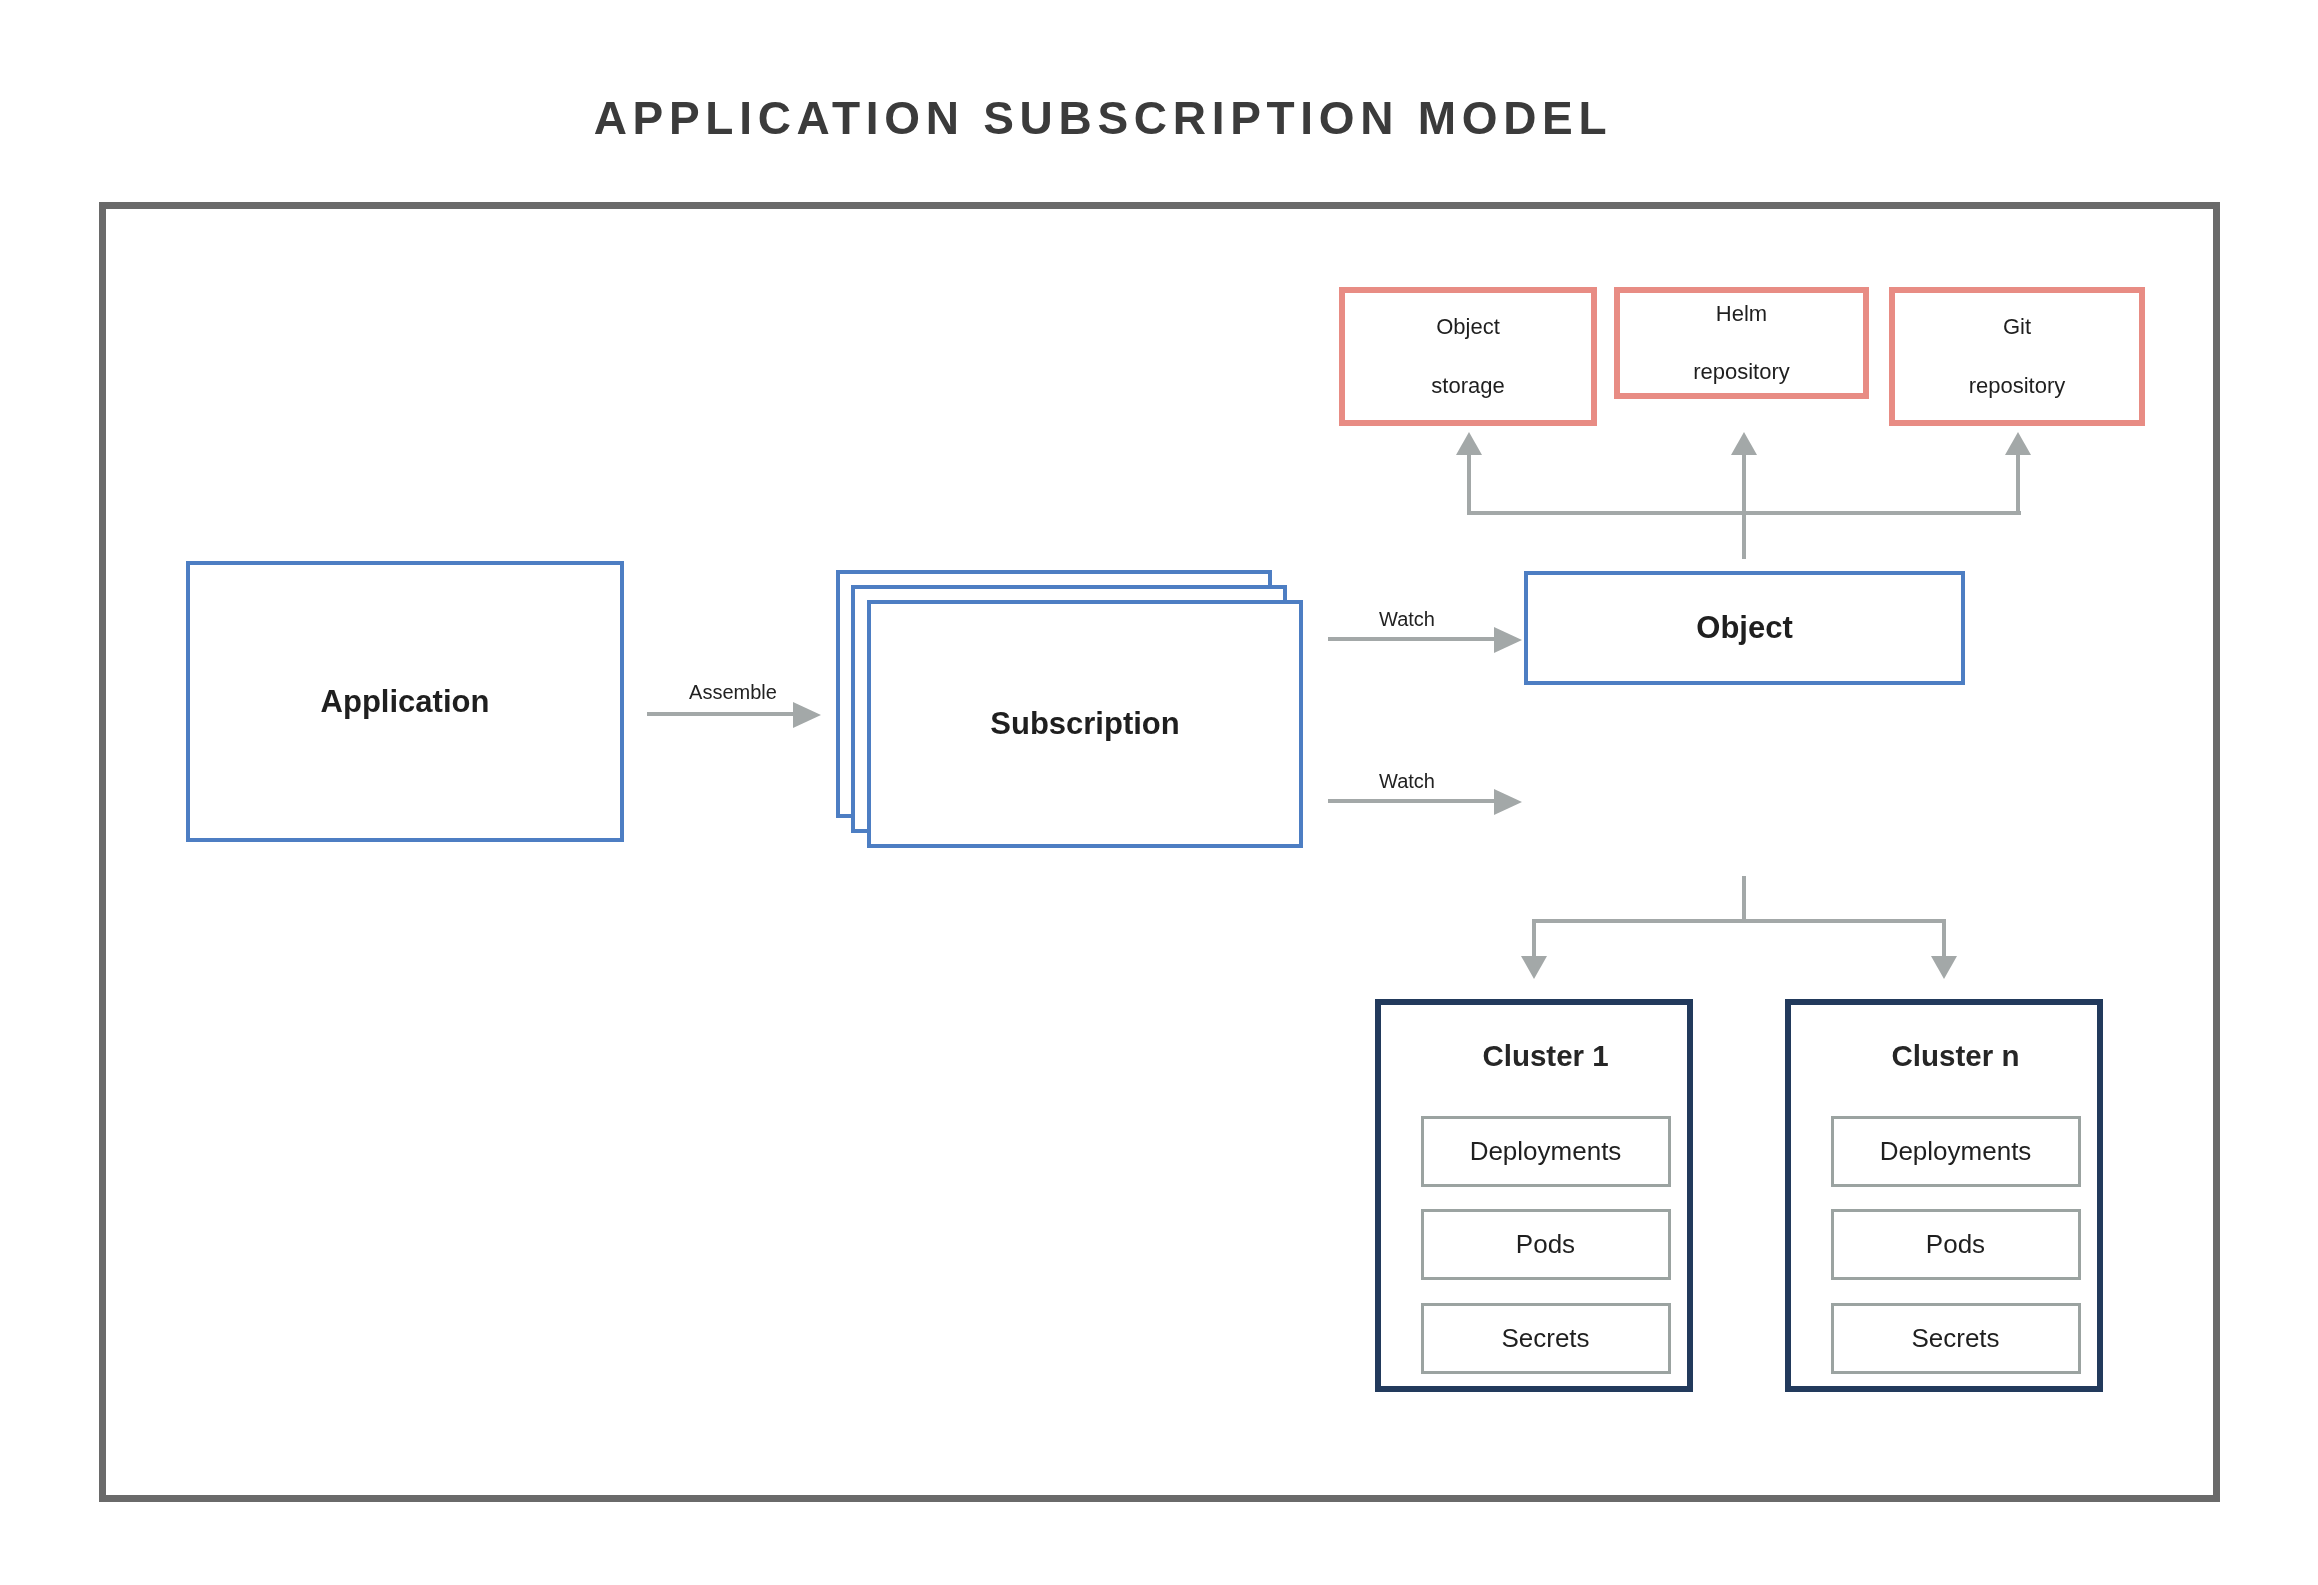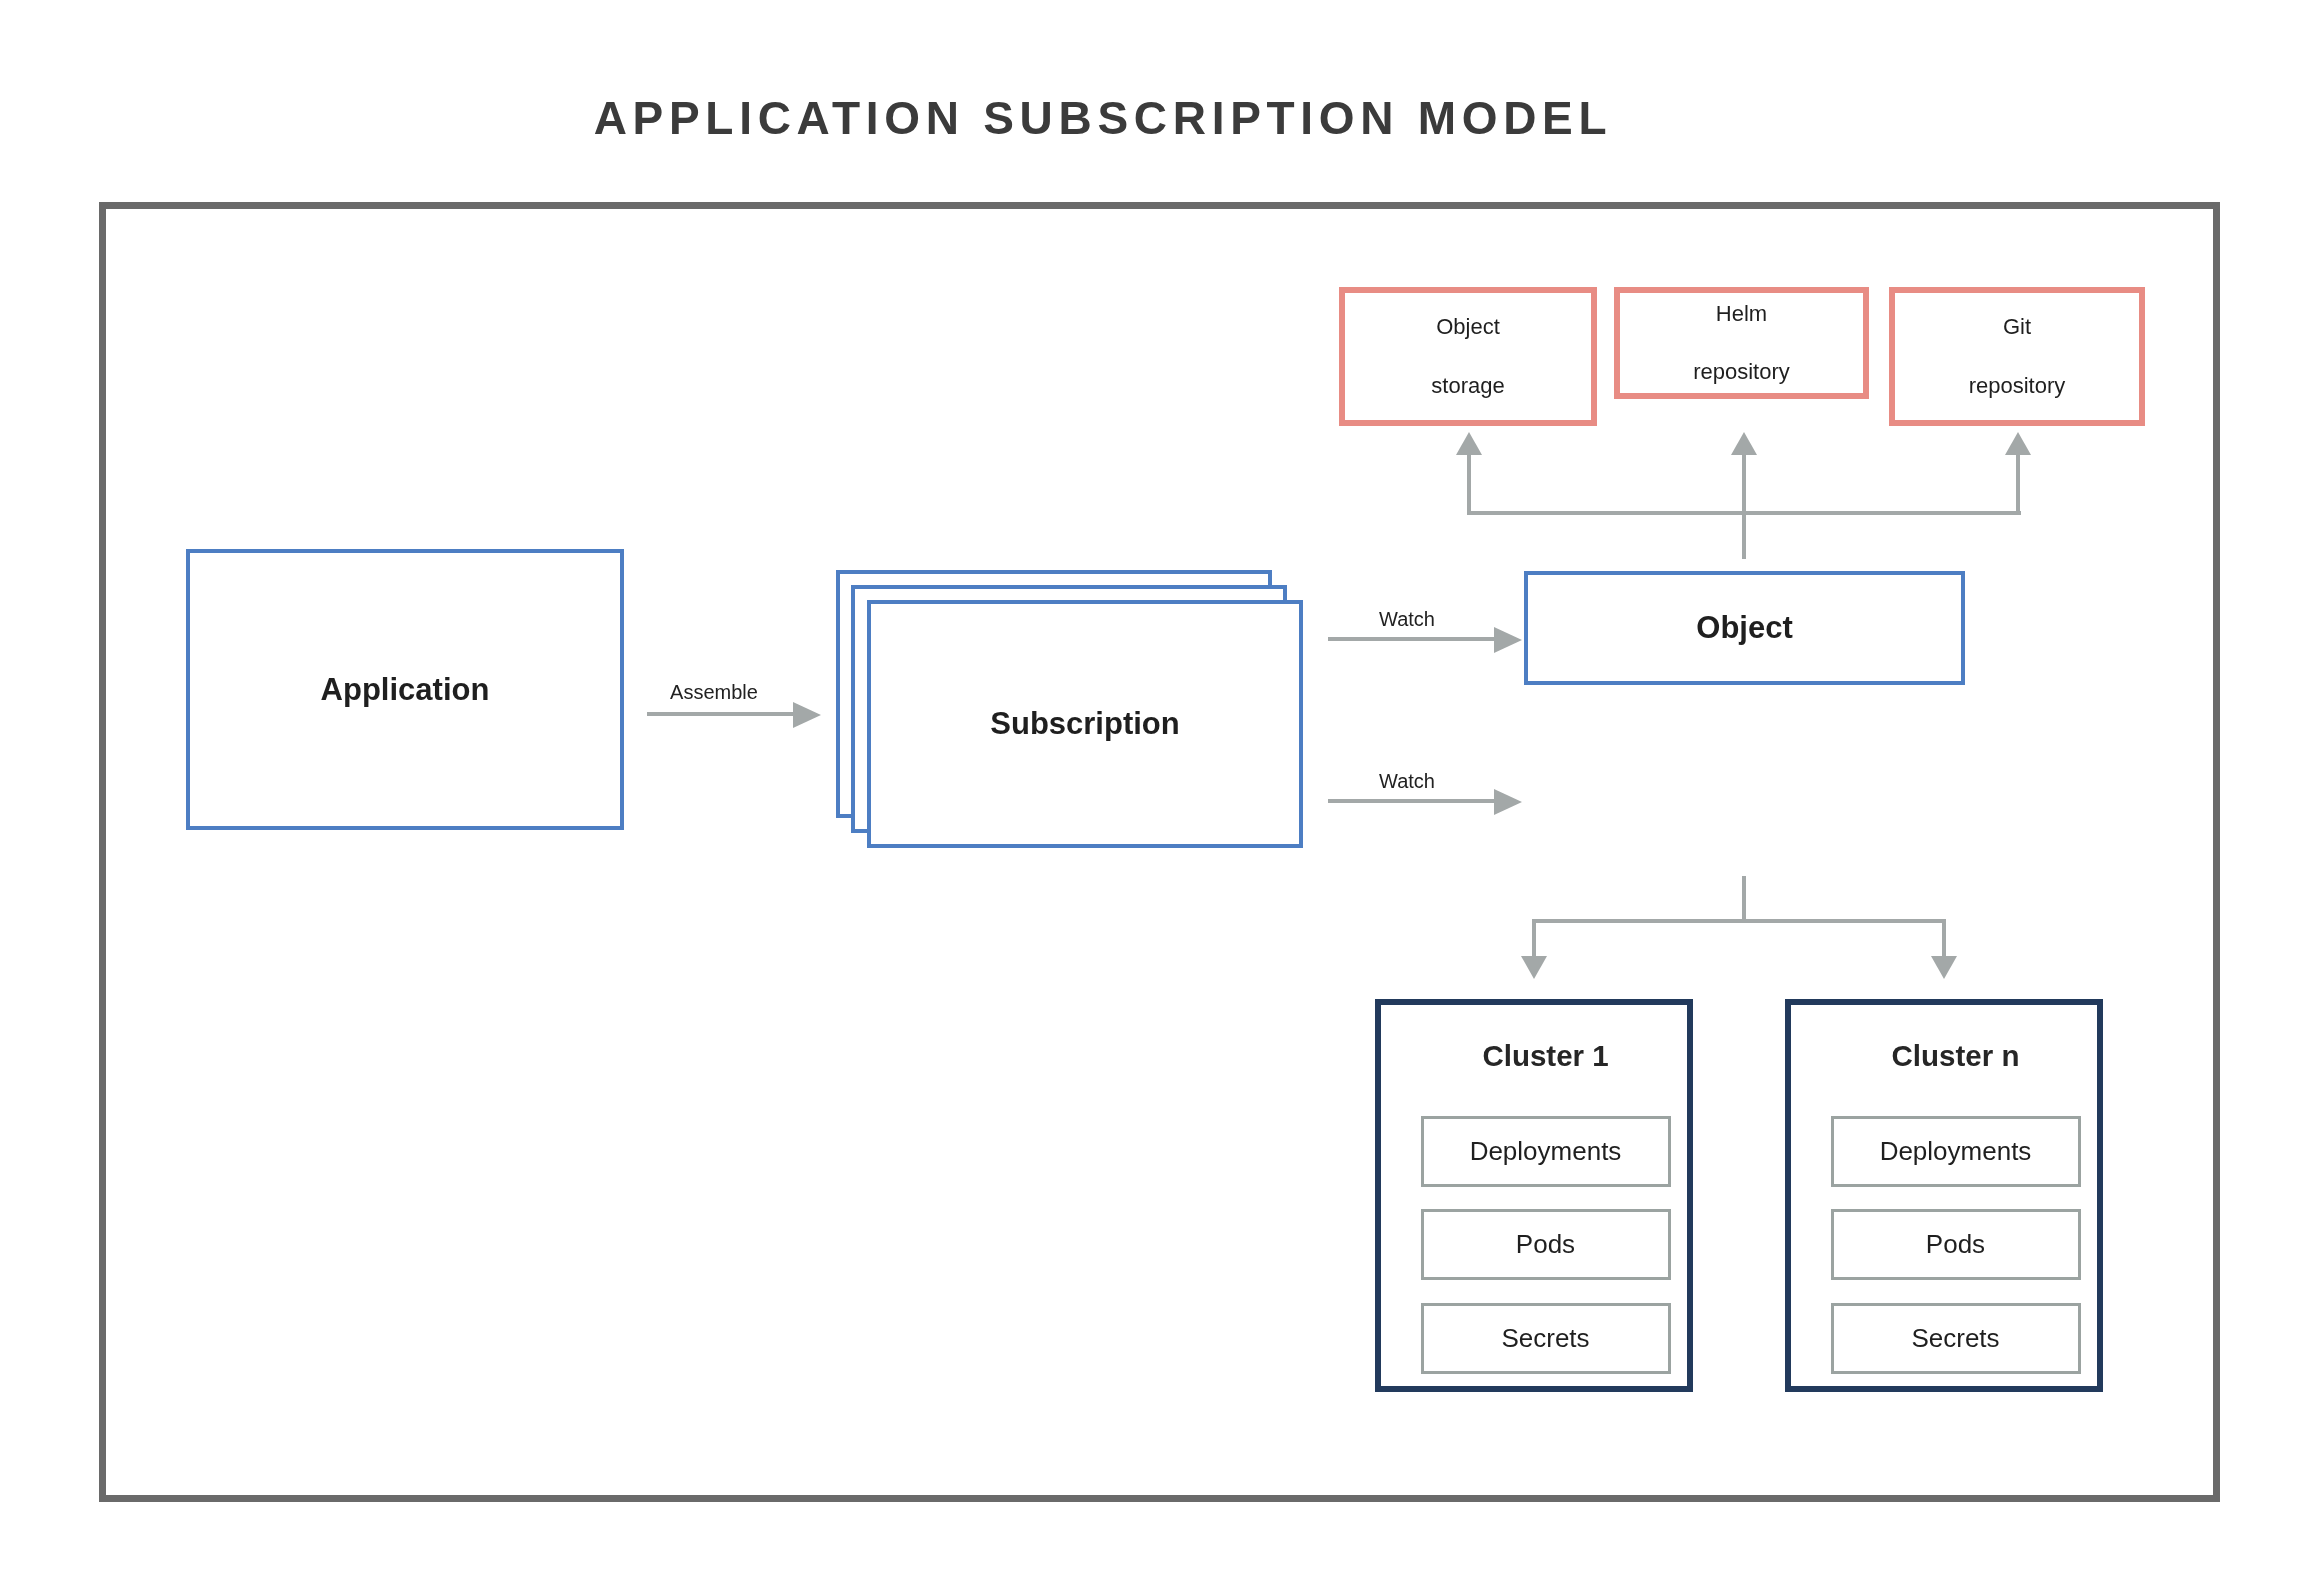--- a/index.html
+++ b/index.html
@@ -32,21 +32,21 @@
     position:absolute;background:#ffffff;display:flex;
     align-items:center;justify-content:center;text-align:center;gap:28px;
   }
   .blue-node{border:4.8px solid var(--blue);font-size:31px;font-weight:700;color:var(--text);}
   .repo-node{
     border:6.2px solid var(--salmon);flex-direction:column;
     font-size:22px;font-weight:400;line-height:30.5px;color:var(--text);
   }
   .repo-line{display:block;}
 
-  .app-box{left:186px;top:549px;width:438px;height:281px;}
+  .app-box{left:186px;top:561px;width:438px;height:281px;}
   .sub-box{width:436px;height:248px;border:4.8px solid var(--blue);position:absolute;background:#ffffff;}
   .sub-back2{left:836px;top:570px;}
   .sub-back1{left:851px;top:585px;}
   .sub-front{left:867px;top:600px;display:flex;align-items:center;justify-content:center;
              font-size:31px;font-weight:700;color:var(--text);}
   .channel-box{left:1524px;top:571px;width:441px;height:114px;}
   .placement-box{left:1524px;top:744px;width:439px;height:114px;}
 
   .repo-object{left:1339px;top:287px;width:258px;height:139px;}
   .repo-helm{left:1614px;top:287px;width:255px;height:112px;}
@@ -91,21 +91,21 @@
 <div class="canvas">
 
   <div class="page-title">APPLICATION SUBSCRIPTION MODEL</div>
 
   <div class="frame"></div>
 
   <div class="node blue-node app-box">
     <span>Application</span>
   </div>
 
-  <div class="edge-label" style="left:614px;top:681px;width:200px;">Assemble</div>
+  <div class="edge-label" style="left:633px;top:681px;width:200px;">Assemble</div>
   <div class="hline" style="left:647px;top:712px;width:146px;"></div>
   <div class="arrow-right" style="left:793px;top:702px;"></div>
 
   <div class="sub-box sub-back2"></div>
   <div class="sub-box sub-back1"></div>
   <div class="sub-box sub-front">
     <span>Subscription</span>
   </div>
 
   <div class="edge-label" style="left:1333px;top:608px;width:148px;">Watch</div>

